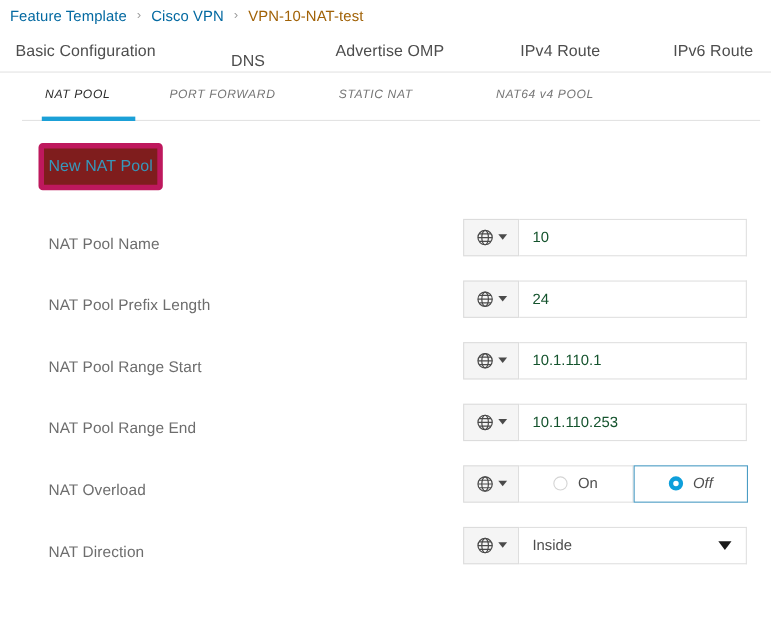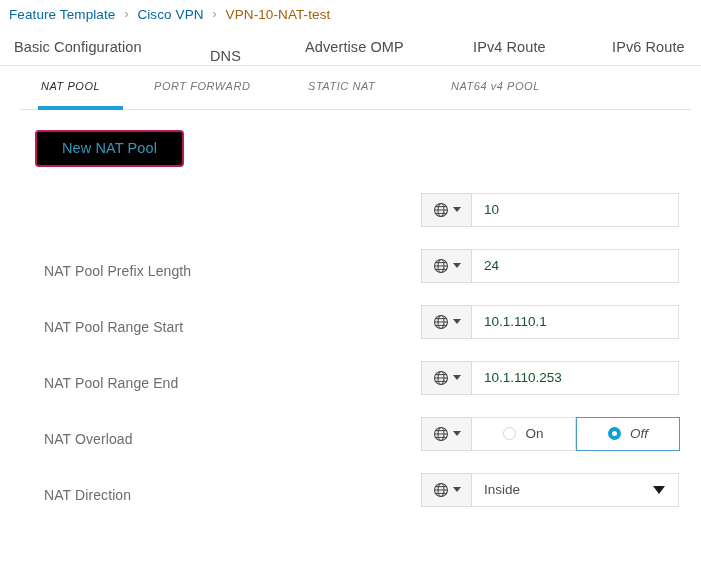--- a/index.html
+++ b/index.html
@@ -106,27 +106,27 @@
     height: 1px;
     background: #e3e3e3;
   }
 
   
   .btn-wrap {
     padding: 20px 0 0 35px;
   }
   .btn-new-pool {
     display: inline-block;
-    border: 2px solid #be185d;
+    border: 5px solid #be185d;
     border-radius: 4px;
     color: #3698bb;
-    background: #000000;
+    background: #7f1d1d;
     font-size: 14.5px;
     font-family: "Liberation Sans", sans-serif;
-    padding: 9px 25px;
+    padding: 9px 4px;
     letter-spacing: .1px;
     cursor: pointer;
     line-height: 1;
   }
 
   
   .form {
     margin-top: 26px;
   }
   .form-row {
@@ -276,20 +276,21 @@
   <div class="sub-underline"></div>
 </div>
 
 <div class="btn-wrap">
   <button class="btn-new-pool">New NAT Pool</button>
 </div>
 
 <div class="form">
 
   <div class="form-row">
+    <span class="field-label">NAT Pool Name</span>
     <div class="control-group">
       <div class="scope-btn">
         <span>
           <svg class="globe-icon" width="16" height="16" viewBox="0 0 16 16" aria-hidden="true">
             <circle cx="8" cy="8" r="6.5" fill="none" stroke="#4a4a4a" stroke-width="1.1"></circle>
             <ellipse cx="8" cy="8" rx="3" ry="6.5" fill="none" stroke="#4a4a4a" stroke-width="1.1"></ellipse>
             <line x1="1.5" y1="8" x2="14.5" y2="8" stroke="#4a4a4a" stroke-width="1.1"></line>
             <line x1="2.6" y1="4.6" x2="13.4" y2="4.6" stroke="#4a4a4a" stroke-width="1.1"></line>
             <line x1="2.6" y1="11.4" x2="13.4" y2="11.4" stroke="#4a4a4a" stroke-width="1.1"></line>
           </svg>

